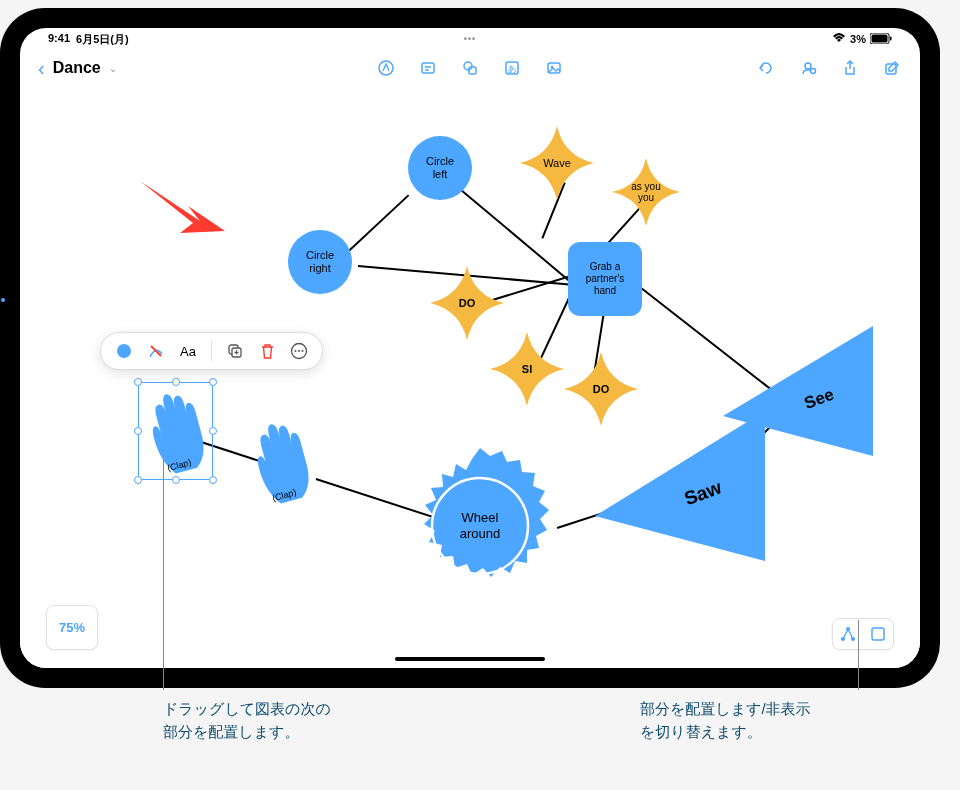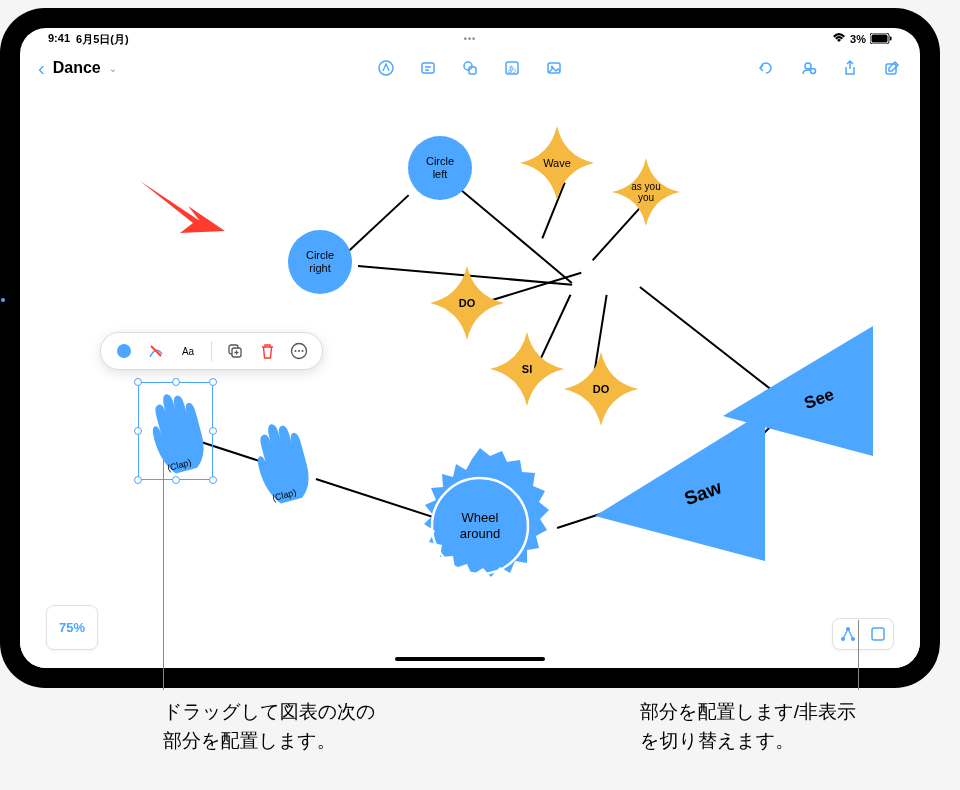--- a/index.html
+++ b/index.html
@@ -148,23 +148,23 @@
 }
 .sel-handle {
   position: absolute;
   width: 8px; height: 8px;
   background: #fff;
   border: 1.5px solid #4da6ff;
   border-radius: 50%;
 }
 .callout {
   position: absolute;
-  font-size: 19px;
+  font-size: 15px;
   line-height: 1.5;
-  color: #000000;
+  color: #0c4a6e;
 }
 .callout-line {
   position: absolute;
   width: 1px;
   background: #888;
 }
 .blue-accent { position: absolute; left: 1px; top: 290px; width: 4px; height: 4px; border-radius: 50%; background: #4da6ff; }
 </style>
 </head>
 <body>
@@ -311,20 +311,25 @@
         </svg>
       <svg class="shape" style="left:468px;top:244px;width:78px;height:78px">
           <path d="M39 2 Q46 32 76 39 Q46 46 39 76 Q32 46 2 39 Q32 32 39 2 Z" fill="#f5b942"></path>
           <text x="39" y="43" font-size="11" font-weight="600" text-anchor="middle">SI</text>
         </svg>
       <svg class="shape" style="left:542px;top:264px;width:78px;height:78px">
           <path d="M39 2 Q46 32 76 39 Q46 46 39 76 Q32 46 2 39 Q32 32 39 2 Z" fill="#f5b942"></path>
           <text x="39" y="43" font-size="11" font-weight="600" text-anchor="middle">DO</text>
         </svg>
 
+      <div class="shape rsquare" style="left:548px;top:156px;width:74px;height:74px">
+        <span class="shape-label" style="white-space:pre;font-size:10px">Grab a
+partner's
+hand</span>
+      </div>
 
       <svg class="shape" style="left:703px;top:240px;width:150px;height:130px">
           <path d="M150 0 L150 130 L0 90 Z" fill="#4da6ff"></path>
           <text x="98" y="78" font-size="17" font-weight="600" transform="rotate(-20 98 78)" text-anchor="middle">See</text>
         </svg>
       <svg class="shape" style="left:575px;top:325px;width:170px;height:150px">
           <path d="M170 0 L170 150 L0 105 Z" fill="#4da6ff"></path>
           <text x="110" y="88" font-size="19" font-weight="600" transform="rotate(-20 110 88)" text-anchor="middle">Saw</text>
         </svg>
 
@@ -364,21 +369,21 @@
       <div class="context-menu">
         <div class="cm-item">
             <div class="cm-fill"></div>
           </div>
         <div class="cm-item red">
           <svg width="18" height="18" viewBox="0 0 18 18">
               <path d="M3 15 Q9 3 15 12" fill="none" stroke="#4da6ff" stroke-width="1.5"></path>
               <line x1="4" y1="4" x2="14" y2="14" stroke="#ff3b30" stroke-width="1.8"></line>
             </svg>
         </div>
-        <div class="cm-item" style="font-size:10px">Aa</div>
+        <div class="cm-item" style="font-size:13px">Aa</div>
         <div class="cm-sep"></div>
         <div class="cm-item">
           <svg width="16" height="16" viewBox="0 0 16 16">
               <rect x="2" y="2" width="9" height="9" rx="2" fill="none" stroke="#555" stroke-width="1.3"></rect>
               <rect x="5" y="5" width="9" height="9" rx="2" fill="#fff" stroke="#555" stroke-width="1.3"></rect>
               <line x1="9.5" y1="7.5" x2="9.5" y2="11.5" stroke="#555" stroke-width="1.3"></line>
               <line x1="7.5" y1="9.5" x2="11.5" y2="9.5" stroke="#555" stroke-width="1.3"></line>
             </svg>
         </div>
         <div class="cm-item red">

